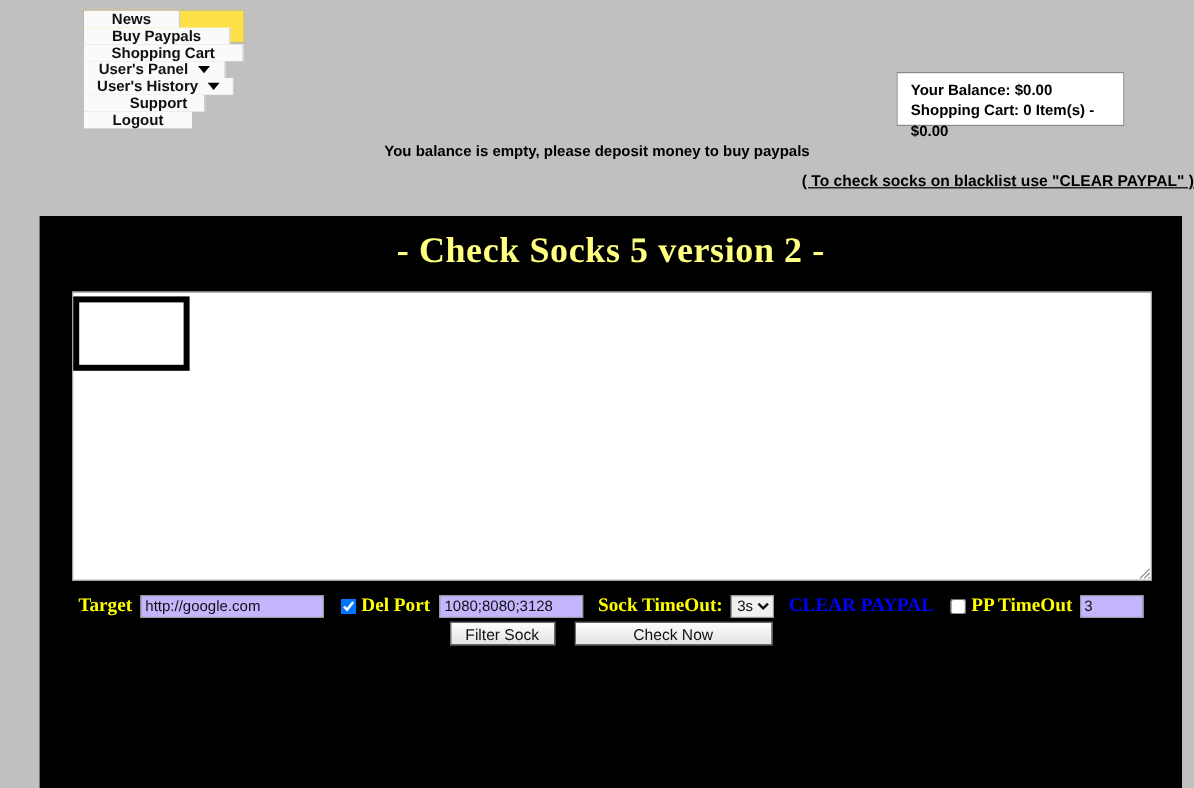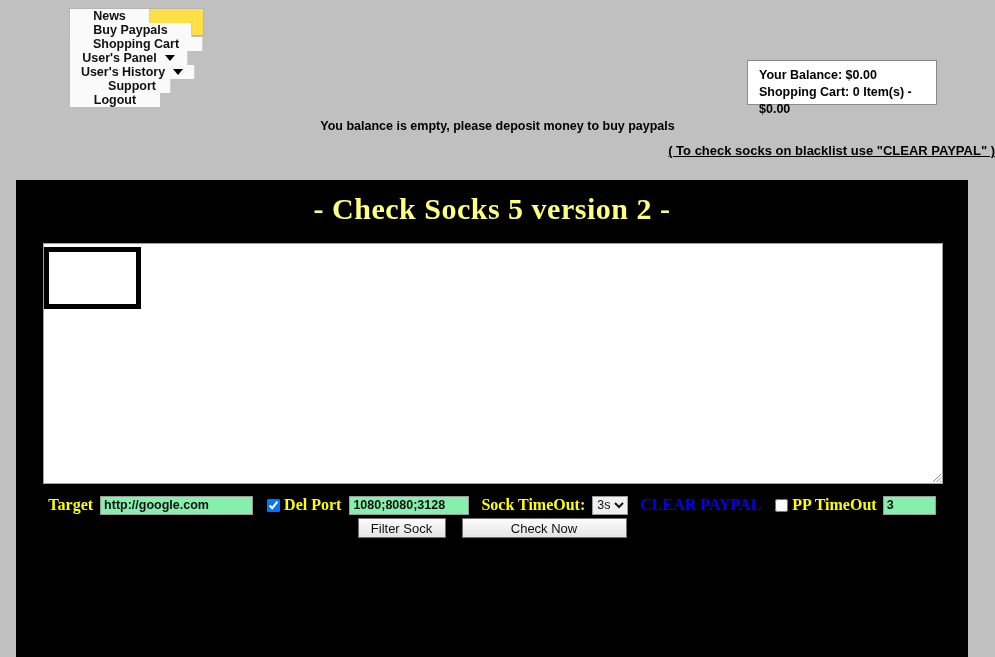--- a/index.html
+++ b/index.html
@@ -100,21 +100,21 @@
     font-weight: bold;
   }
   .notice2 span {
     text-decoration: underline;
     cursor: pointer;
   }
 
   
   .panel {
     position: absolute;
-    left: 16px;
+    left: 33px;
     top: 180px;
     width: 952px;
     height: 477px;
     background: #000000;
     box-sizing: border-box;
   }
   .panel-title {
     text-align: center;
     color: #ffff80;
     font-family: "Liberation Serif", serif;
@@ -192,27 +192,26 @@
     font-size: 16px;
     font-weight: bold;
     color: #0000ff;
     white-space: nowrap;
     cursor: pointer;
   }
   .txtinput {
     font-family: "Liberation Sans", sans-serif;
     font-size: 12.5px;
     color: #111;
-    background: #86efac;
+    background: #c4b5fd;
     border: 1px solid #9a9a9a;
     box-sizing: border-box;
     height: 19px;
     padding: 1px 3px;
     outline: none;
-    font-weight: bold;
   }
   #target-input { width: 153px; margin-left: 7px; }
   #delport-input { width: 120px; margin-left: 8px; }
   #pptimeout-input { width: 53px; margin-left: 6px; }
   .cb {
     width: 13px; height: 13px;
     margin: 0 4px 0 14px;
     vertical-align: middle;
   }
   .sel {

